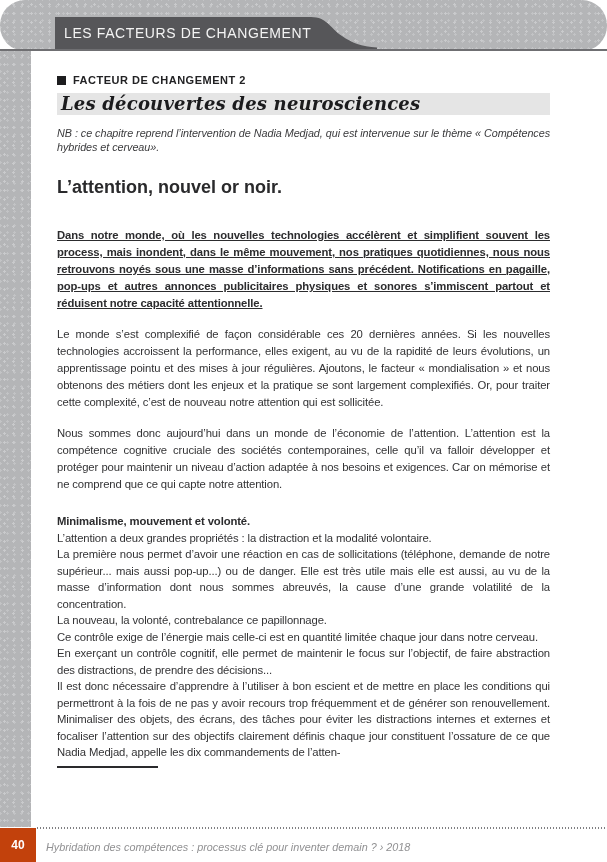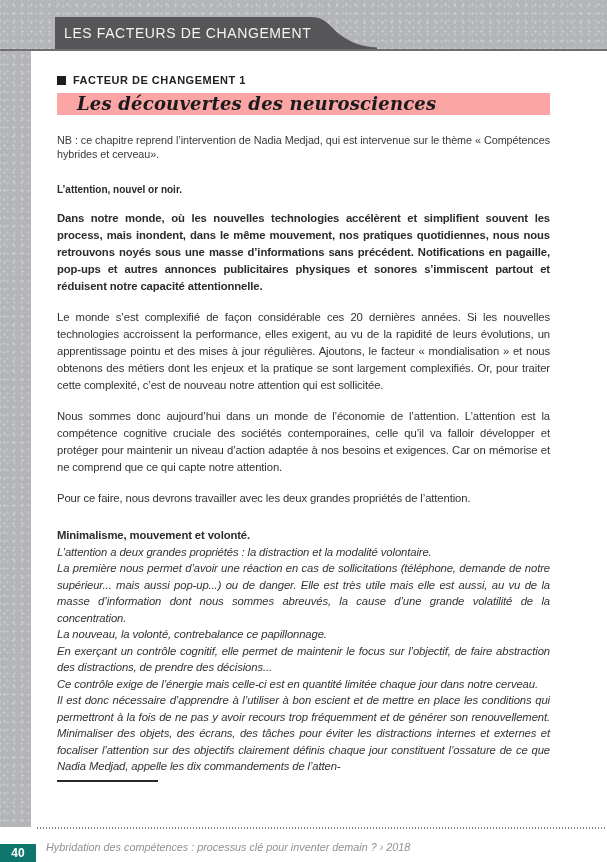--- a/index.html
+++ b/index.html
@@ -11,34 +11,34 @@
   }
   .dotted{
     background-color:#b4b5b7;
     background-image:
       radial-gradient(#c9cacc 1px, rgba(0,0,0,0) 1.4px),
       radial-gradient(#c2c3c5 1px, rgba(0,0,0,0) 1.4px);
     background-size:9px 9px,7px 7px;
     background-position:0 0,4px 3px;
   }
   
-  .top-band{position:absolute;top:0;left:0;width:607px;height:51px;}
+  .top-band{position:absolute;top:0;left:0;width:607px;height:51px;border-radius:25px;}
   .top-rule{position:absolute;top:49px;left:0;width:607px;height:2px;background:#6f6f72;}
   
   .header-tab{position:absolute;top:17px;left:55px;height:32px;display:flex;}
   .tab-body{
     background:#565659;color:#f4f4f4;height:32px;min-width:178px;
     display:flex;align-items:center;padding-left:9px;box-sizing:border-box;
     font-size:14px;letter-spacing:.6px;font-weight:400;white-space:nowrap;
   }
   .tab-curve{display:block;height:32px;width:66px;}
   
   .left-strip{position:absolute;top:51px;left:0;width:31px;height:776px;}
   .page-num-block{
-    position:absolute;left:0;bottom:0;width:36px;height:18px;background:#0f766e;
+    position:absolute;left:0;bottom:0;width:36px;height:34px;background:#c2410c;
     color:#ffffff;font-size:12px;font-weight:700;
     display:flex;align-items:center;justify-content:center;
   }
   .footer-dots{
     position:absolute;left:36px;bottom:33px;width:571px;height:2px;
     background-image:radial-gradient(circle,#7f7f82 0.8px,rgba(0,0,0,0) 1px);
     background-size:3px 2px;background-repeat:repeat-x;
   }
   .footer-text{
     position:absolute;left:46px;bottom:9px;width:520px;
@@ -46,39 +46,39 @@
     font-family:"Liberation Sans",sans-serif;
   }
   
   .content{position:absolute;left:57px;top:51px;width:493px;color:#323234;}
   .kicker{
     margin-top:23px;display:flex;align-items:center;gap:7px;
     font-size:11px;font-weight:700;letter-spacing:.5px;color:#222224;white-space:nowrap;
   }
   .kicker .sq{width:9px;height:9px;background:#1d1d1f;display:inline-block;flex:0 0 auto;}
   .title-band{
-    margin-top:7px;background:#fca5a5;height:22px;line-height:22px;
+    margin-top:7px;background:#e5e5e5;height:22px;line-height:22px;
     font-family:"DejaVu Serif","Liberation Serif",serif;
     font-style:italic;font-weight:700;font-size:18px;color:#1b1b1d;
-    padding-left:20px;letter-spacing:.2px;
+    padding-left:4px;letter-spacing:.2px;
   }
   .nb-note{
-    margin-top:18px;font-size:10.8px;line-height:14px;
+    margin-top:11px;font-style:italic;font-size:10.8px;line-height:14px;
     text-align:justify;color:#3a3a3c;letter-spacing:-0.05px;
   }
-  .h-attention{margin-top:23px;font-size:10px;font-weight:700;color:#2a2a2c;}
+  .h-attention{margin-top:23px;font-size:18px;font-weight:700;color:#2a2a2c;}
   p.body-par{
     margin:14px 0 0 0;font-size:11.3px;line-height:17px;text-align:justify;
     letter-spacing:-0.12px;color:#333335;
   }
-  p.body-par.bold{font-weight:700;margin-top:15px;color:#2c2c2e;}
+  p.body-par.bold{font-weight:700;margin-top:29px;color:#2c2c2e;text-decoration:underline;}
   .h-minimal{margin-top:20px;font-size:11.3px;font-weight:700;letter-spacing:-0.12px;color:#2c2c2e;line-height:16.5px;}
   p.block-par{
     margin:0;font-size:11.3px;line-height:16.5px;text-align:justify;
-    letter-spacing:-0.12px;color:#333335;font-style:italic;
+    letter-spacing:-0.12px;color:#333335;
   }
   .footnote-rule{margin-top:5px;width:101px;height:2px;background:#2a2a2c;}
 </style>
 </head>
 <body>
 
 <div class="top-band dotted">
   <div class="header-tab">
     <div class="tab-body">LES FACTEURS DE CHANGEMENT</div>
     <svg class="tab-curve" viewBox="0 0 66 32" xmlns="http://www.w3.org/2000/svg">
@@ -87,44 +87,43 @@
   </div>
   <div class="top-rule"></div>
 </div>
 
 <div class="left-strip dotted"></div>
 
 <div class="content">
 
   <div class="kicker">
     <span class="sq"></span>
-    <span>FACTEUR DE CHANGEMENT 1</span>
+    <span>FACTEUR DE CHANGEMENT 2</span>
   </div>
 
   <div class="title-band">Les découvertes des neurosciences</div>
 
   <div class="nb-note">NB : ce chapitre reprend l’intervention de Nadia Medjad, qui est intervenue sur le thème « Compétences hybrides et cerveau».</div>
 
   <div class="h-attention">L’attention, nouvel or noir.</div>
 
   <p class="body-par bold">Dans notre monde, où les nouvelles technologies accélèrent et simplifient souvent les process, mais inondent, dans le même mouvement, nos pratiques quotidiennes, nous nous retrouvons noyés sous une masse d’informations sans précédent. Notifications en pagaille, pop-ups et autres annonces publicitaires physiques et sonores s’immiscent partout et réduisent notre capacité attentionnelle.</p>
 
   <p class="body-par">Le monde s’est complexifié de façon considérable ces 20 dernières années. Si les nouvelles technologies accroissent la performance, elles exigent, au vu de la rapidité de leurs évolutions, un apprentissage pointu et des mises à jour régulières. Ajoutons, le facteur « mondialisation » et nous obtenons des métiers dont les enjeux et la pratique se sont largement complexifiés. Or, pour traiter cette complexité, c’est de nouveau notre attention qui est sollicitée.</p>
 
   <p class="body-par">Nous sommes donc aujourd’hui dans un monde de l’économie de l’attention. L’attention est la compétence cognitive cruciale des sociétés contemporaines, celle qu’il va falloir développer et protéger pour maintenir un niveau d’action adaptée à nos besoins et exigences. Car on mémorise et ne comprend que ce qui capte notre attention.</p>
 
-  <p class="body-par">Pour ce faire, nous devrons travailler avec les deux grandes propriétés de l’attention.</p>
 
   <div class="h-minimal">Minimalisme, mouvement et volonté.</div>
 
   <p class="block-par">L’attention a deux grandes propriétés : la distraction et la modalité volontaire.</p>
   <p class="block-par">La première nous permet d’avoir une réaction en cas de sollicitations (téléphone, demande de notre supérieur... mais aussi pop-up...) ou de danger. Elle est très utile mais elle est aussi, au vu de la masse d’information dont nous sommes abreuvés, la cause d’une grande volatilité de la concentration.</p>
   <p class="block-par">La nouveau, la volonté, contrebalance ce papillonnage.</p>
+  <p class="block-par">Ce contrôle exige de l’énergie mais celle-ci est en quantité limitée chaque jour dans notre cerveau.</p>
   <p class="block-par">En exerçant un contrôle cognitif, elle permet de maintenir le focus sur l’objectif, de faire abstraction des distractions, de prendre des décisions...</p>
-  <p class="block-par">Ce contrôle exige de l’énergie mais celle-ci est en quantité limitée chaque jour dans notre cerveau.</p>
   <p class="block-par">Il est donc nécessaire d’apprendre à l’utiliser à bon escient et de mettre en place les conditions qui permettront à la fois de ne pas y avoir recours trop fréquemment et de générer son renouvellement. Minimaliser des objets, des écrans, des tâches pour éviter les distractions internes et externes et focaliser l’attention sur des objectifs clairement définis chaque jour constituent l’ossature de ce que Nadia Medjad, appelle les dix commandements de l’atten-</p>
 
   <div class="footnote-rule"></div>
 </div>
 
 <div class="footer-dots"></div>
 <div class="page-num-block">40</div>
 <div class="footer-text">Hybridation des compétences : processus clé pour inventer demain ? › 2018</div>
 
 </body></html>

